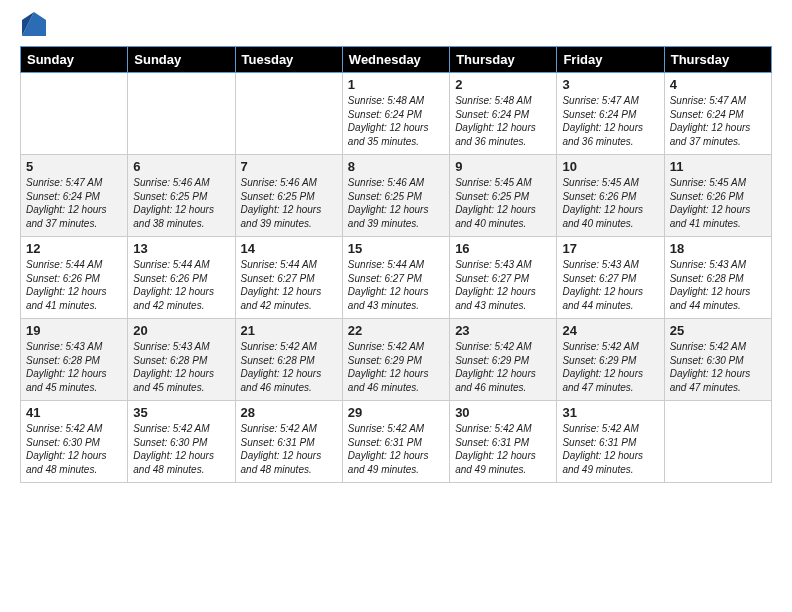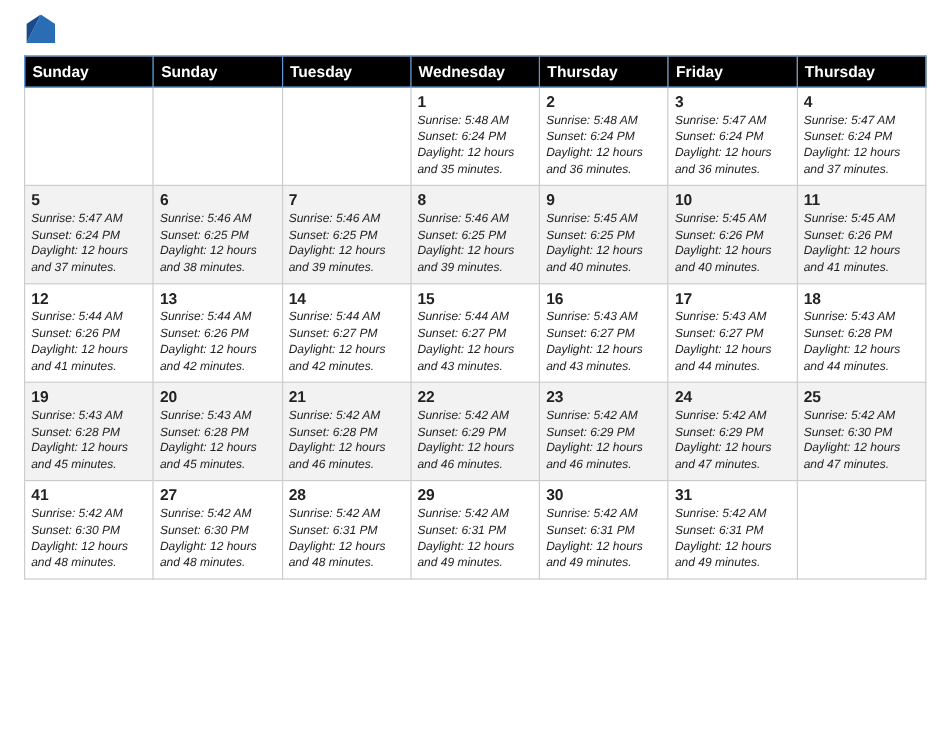--- a/index.html
+++ b/index.html
@@ -331,21 +331,21 @@
         </tr>
         <tr class="row-odd">
           <td>
             <span class="day-number">41</span>
             <div class="day-info" style="white-space: pre-line;">Sunrise: 5:42 AM
 Sunset: 6:30 PM
 Daylight: 12 hours
 and 48 minutes.</div>
           </td>
           <td>
-            <span class="day-number">27</span>
+            <span class="day-number">35</span>
             <div class="day-info" style="white-space: pre-line;">Sunrise: 5:42 AM
 Sunset: 6:30 PM
 Daylight: 12 hours
 and 48 minutes.</div>
           </td>
           <td>
             <span class="day-number">28</span>
             <div class="day-info" style="white-space: pre-line;">Sunrise: 5:42 AM
 Sunset: 6:31 PM
 Daylight: 12 hours

